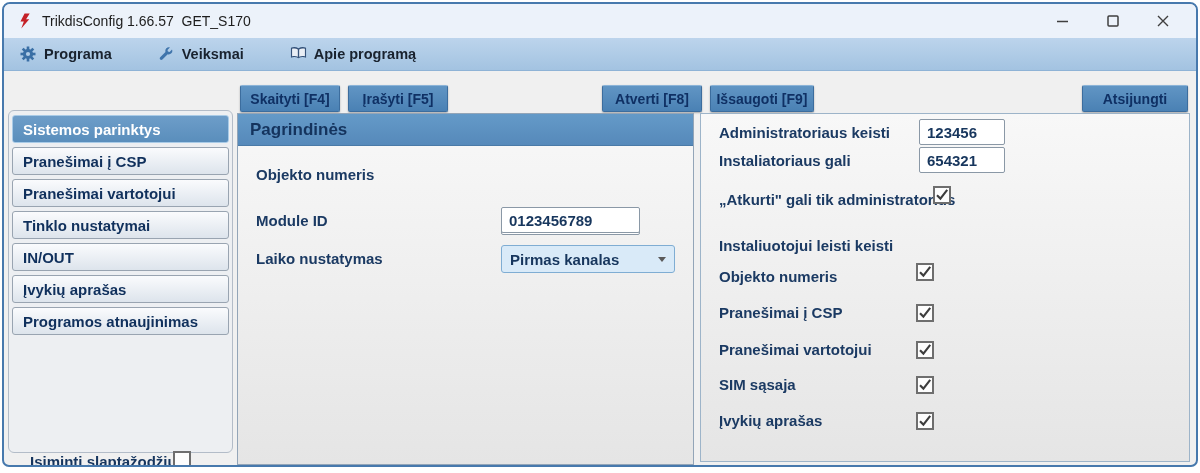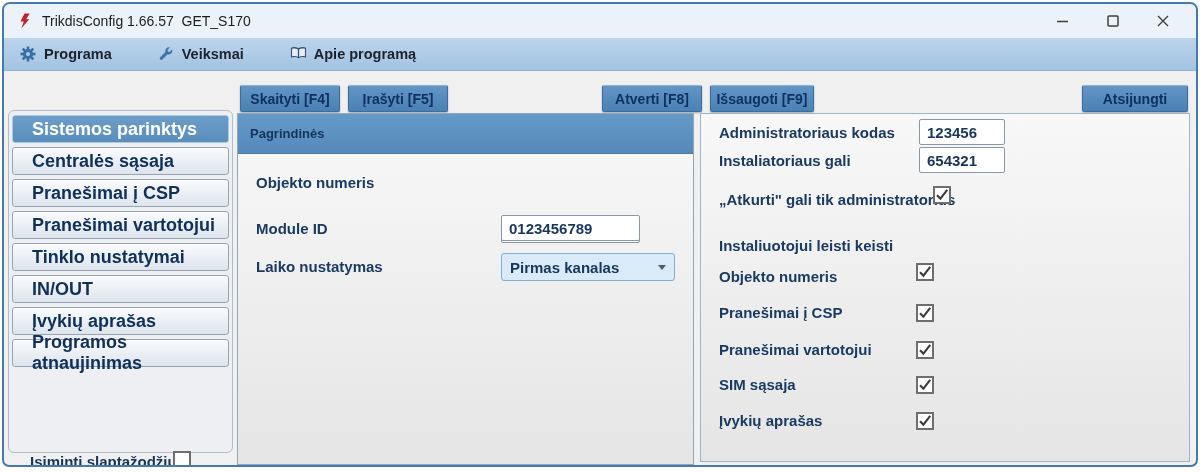--- a/index.html
+++ b/index.html
@@ -54,41 +54,41 @@
   .sidebar {
     position: absolute; left: 4px; top: 106px; width: 225px; height: 343px;
     background: #edeff2;
     border: 1px solid #b3bcc8; border-radius: 6px;
     padding: 2px 2px;
   }
   .side-item {
     height: 28px; margin: 4px 1px 0 1px;
     background: linear-gradient(#fafbfd, #dde4ec);
     border: 1px solid #99a4b1; border-radius: 3px;
-    display: flex; align-items: center; padding-left: 19px;
-    font-size: 18px; font-weight: 600; color: #10305c; cursor: default;
+    display: flex; align-items: center; padding-left: 10px;
+    font-size: 15px; font-weight: 600; color: #10305c; cursor: default;
   }
   .side-item:first-child { margin-top: 2px; }
   .side-item.selected {
     background: linear-gradient(#6d9dc9, #5a8ebc);
     border-color: #a9cbe7; color: #ffffff;
   }
   
   .panel {
     position: absolute;
     border: 1px solid #93a5b8;
     background: linear-gradient(#f8f8f8, #e5e5e5);
   }
   .panel-main  { left: 233px; top: 109px; width: 457px; height: 352px; }
   .panel-right { left: 696px; top: 109px; width: 490px; height: 349px; border-color: #9db4c9; }
   .panel-header {
-    height: 40px; background: linear-gradient(#69a; , #58c); 
+    height: 32px; background: linear-gradient(#69a; , #58c); 
     background: linear-gradient(#649ac8, #5689ba);
     border-bottom: 1px solid #4a7aa7;
-    color: #14335d; font-weight: 700; font-size: 13px;
+    color: #14335d; font-weight: 700; font-size: 17px;
     display: flex; align-items: center; padding: 0 12px;
   }
   .panel-body { position: relative; height: calc(100% - 28px); }
   .frow { position: absolute; display: flex; align-items: center; height: 26px; }
   .flabel { font-size: 15px; font-weight: 600; color: #1b3a63; }
   .textbox {
     position: absolute; height: 26px;
     background: #ffffff; border: 1px solid #8a98a6; border-radius: 2px;
     font-family: "Liberation Sans", sans-serif;
     font-size: 15px; font-weight: 700; color: #17365d;
@@ -186,21 +186,20 @@
   </div>
 
   <button class="tbtn" style="left:236px;width:100px;">Skaityti [F4]</button>
   <button class="tbtn" style="left:344px;width:100px;">Įrašyti [F5]</button>
   <button class="tbtn" style="left:598px;width:100px;">Atverti [F8]</button>
   <button class="tbtn" style="left:706px;width:104px;">Išsaugoti [F9]</button>
   <button class="tbtn" style="left:1078px;width:106px;">Atsijungti</button>
 
   <div class="sidebar">
     <div class="side-item selected">Sistemos parinktys</div>
-    <div class="side-item">Centralės sąsaja</div>
     <div class="side-item">Pranešimai į CSP</div>
     <div class="side-item">Pranešimai vartotojui</div>
     <div class="side-item">Tinklo nustatymai</div>
     <div class="side-item">IN/OUT</div>
     <div class="side-item">Įvykių aprašas</div>
     <div class="side-item">Programos atnaujinimas</div>
   </div>
 
   <div class="panel panel-main">
     <div class="panel-header">Pagrindinės</div>
@@ -221,21 +220,21 @@
       <div class="dropdown" style="left:263px;top:99px;width:174px;">
         <span>Pirmas kanalas</span>
         <span class="dd-arrow"></span>
       </div>
     </div>
   </div>
 
   <div class="panel panel-right">
     <div class="panel-body">
       <div class="frow" style="left:18px;top:5px;">
-        <span class="flabel">Administratoriaus kodas</span>
+        <span class="flabel">Administratoriaus keisti</span>
       </div>
       <input class="textbox" style="left: 218px; top: 5px; width: 86px;" value="123456">
 
       <div class="frow" style="left:18px;top:33px;">
         <span class="flabel">Instaliatoriaus gali</span>
       </div>
       <input class="textbox" style="left: 218px; top: 33px; width: 86px;" value="654321">
 
       <div class="frow" style="left:18px;top:72px;">
         <span class="flabel">„Atkurti" gali tik administratorius</span>

